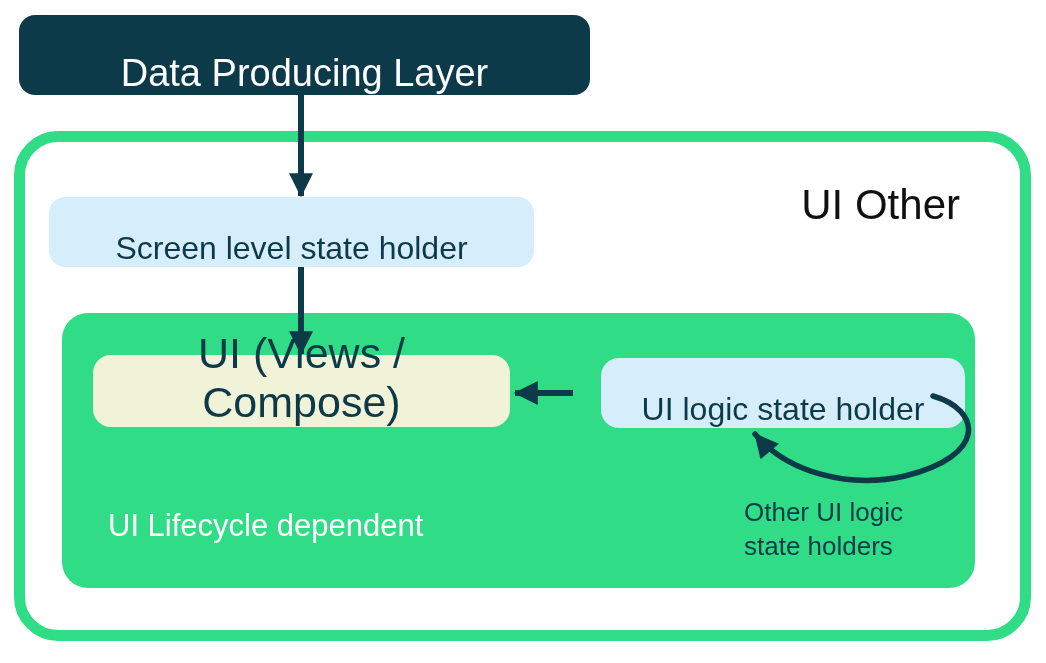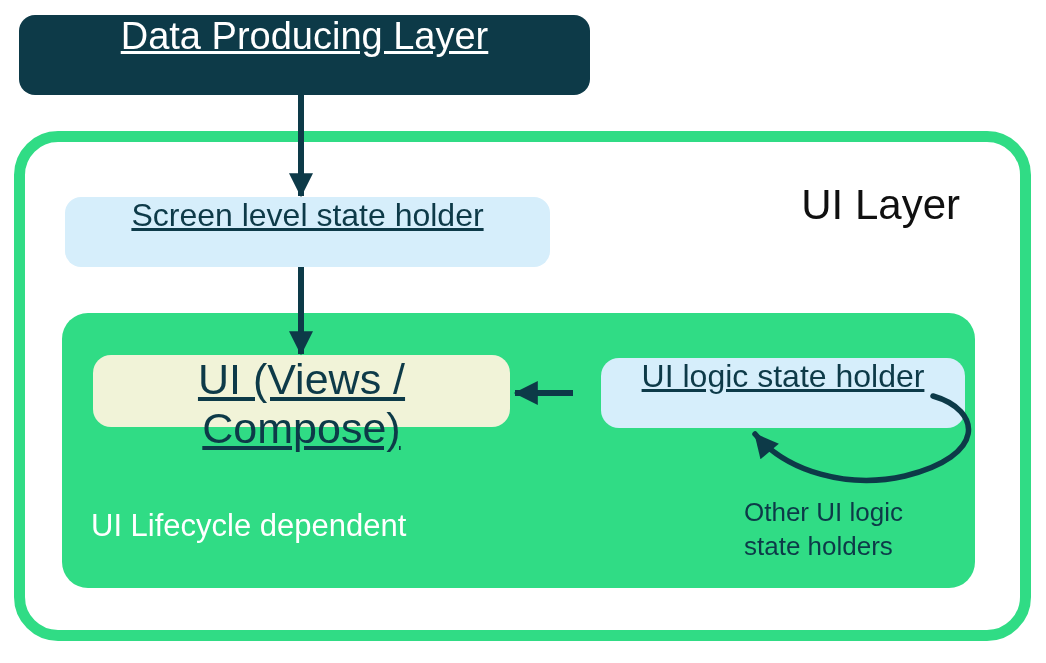--- a/index.html
+++ b/index.html
@@ -16,24 +16,23 @@
   .canvas {
     position: relative;
     width: 1046px;
     height: 663px;
     background: var(--white);
     overflow: hidden;
   }
   .box {
     position: absolute;
     display: flex;
-    align-items: flex-start;
+    align-items: flex-end;
     justify-content: center;
     text-align: center;
-    text-decoration: underline;
   }
   .dpl-box {
     left: 19px; top: 15px; width: 571px; height: 80px;
     background: var(--navy);
     border-radius: 16px;
     color: #ffffff;
     font-size: 38px;
   }
   .outer-box {
     position: absolute;
@@ -43,21 +42,21 @@
     border-radius: 44px;
   }
   .ui-layer-title {
     position: absolute;
     top: 184px; right: 86px;
     font-size: 42px;
     color: var(--title);
     line-height: 1;
   }
   .screen-box {
-    left: 65px; top: 197px; width: 485px; height: 70px;
+    left: 49px; top: 197px; width: 485px; height: 70px;
     background: var(--light-blue);
     border-radius: 16px;
     color: var(--navy);
     font-size: 32px;
   }
   .lifecycle-box {
     position: absolute;
     left: 62px; top: 313px; width: 913px; height: 275px;
     background: var(--green);
     border-radius: 26px;
@@ -72,21 +71,21 @@
   .logic-box {
     left: 573px; top: 358px; width: 364px; height: 70px;
     background: var(--light-blue);
     border-radius: 18px;
     color: var(--navy);
     font-size: 32px;
     margin-left: 28px;
   }
   .lifecycle-caption {
     position: absolute;
-    left: 91px; top: 510px;
+    left: 108px; top: 510px;
     color: #ffffff;
     font-size: 31px;
     line-height: 1;
   }
   .other-note {
     position: absolute;
     left: 744px; top: 495px; width: 212px;
     color: var(--navy);
     font-size: 26px;
     line-height: 1.32;
@@ -114,21 +113,21 @@
 <body>
 
 <div class="canvas">
 
   <div class="box dpl-box">
     <span>Data Producing Layer</span>
   </div>
 
   <div class="outer-box"></div>
 
-  <div class="ui-layer-title">UI Layer</div>
+  <div class="ui-layer-title">UI Other</div>
 
   <div class="box screen-box">
     <span>Screen level state holder</span>
   </div>
 
   <div class="lifecycle-box"></div>
 
   <div class="box views-box">
     <span>UI (Views / Compose)</span>
   </div>

